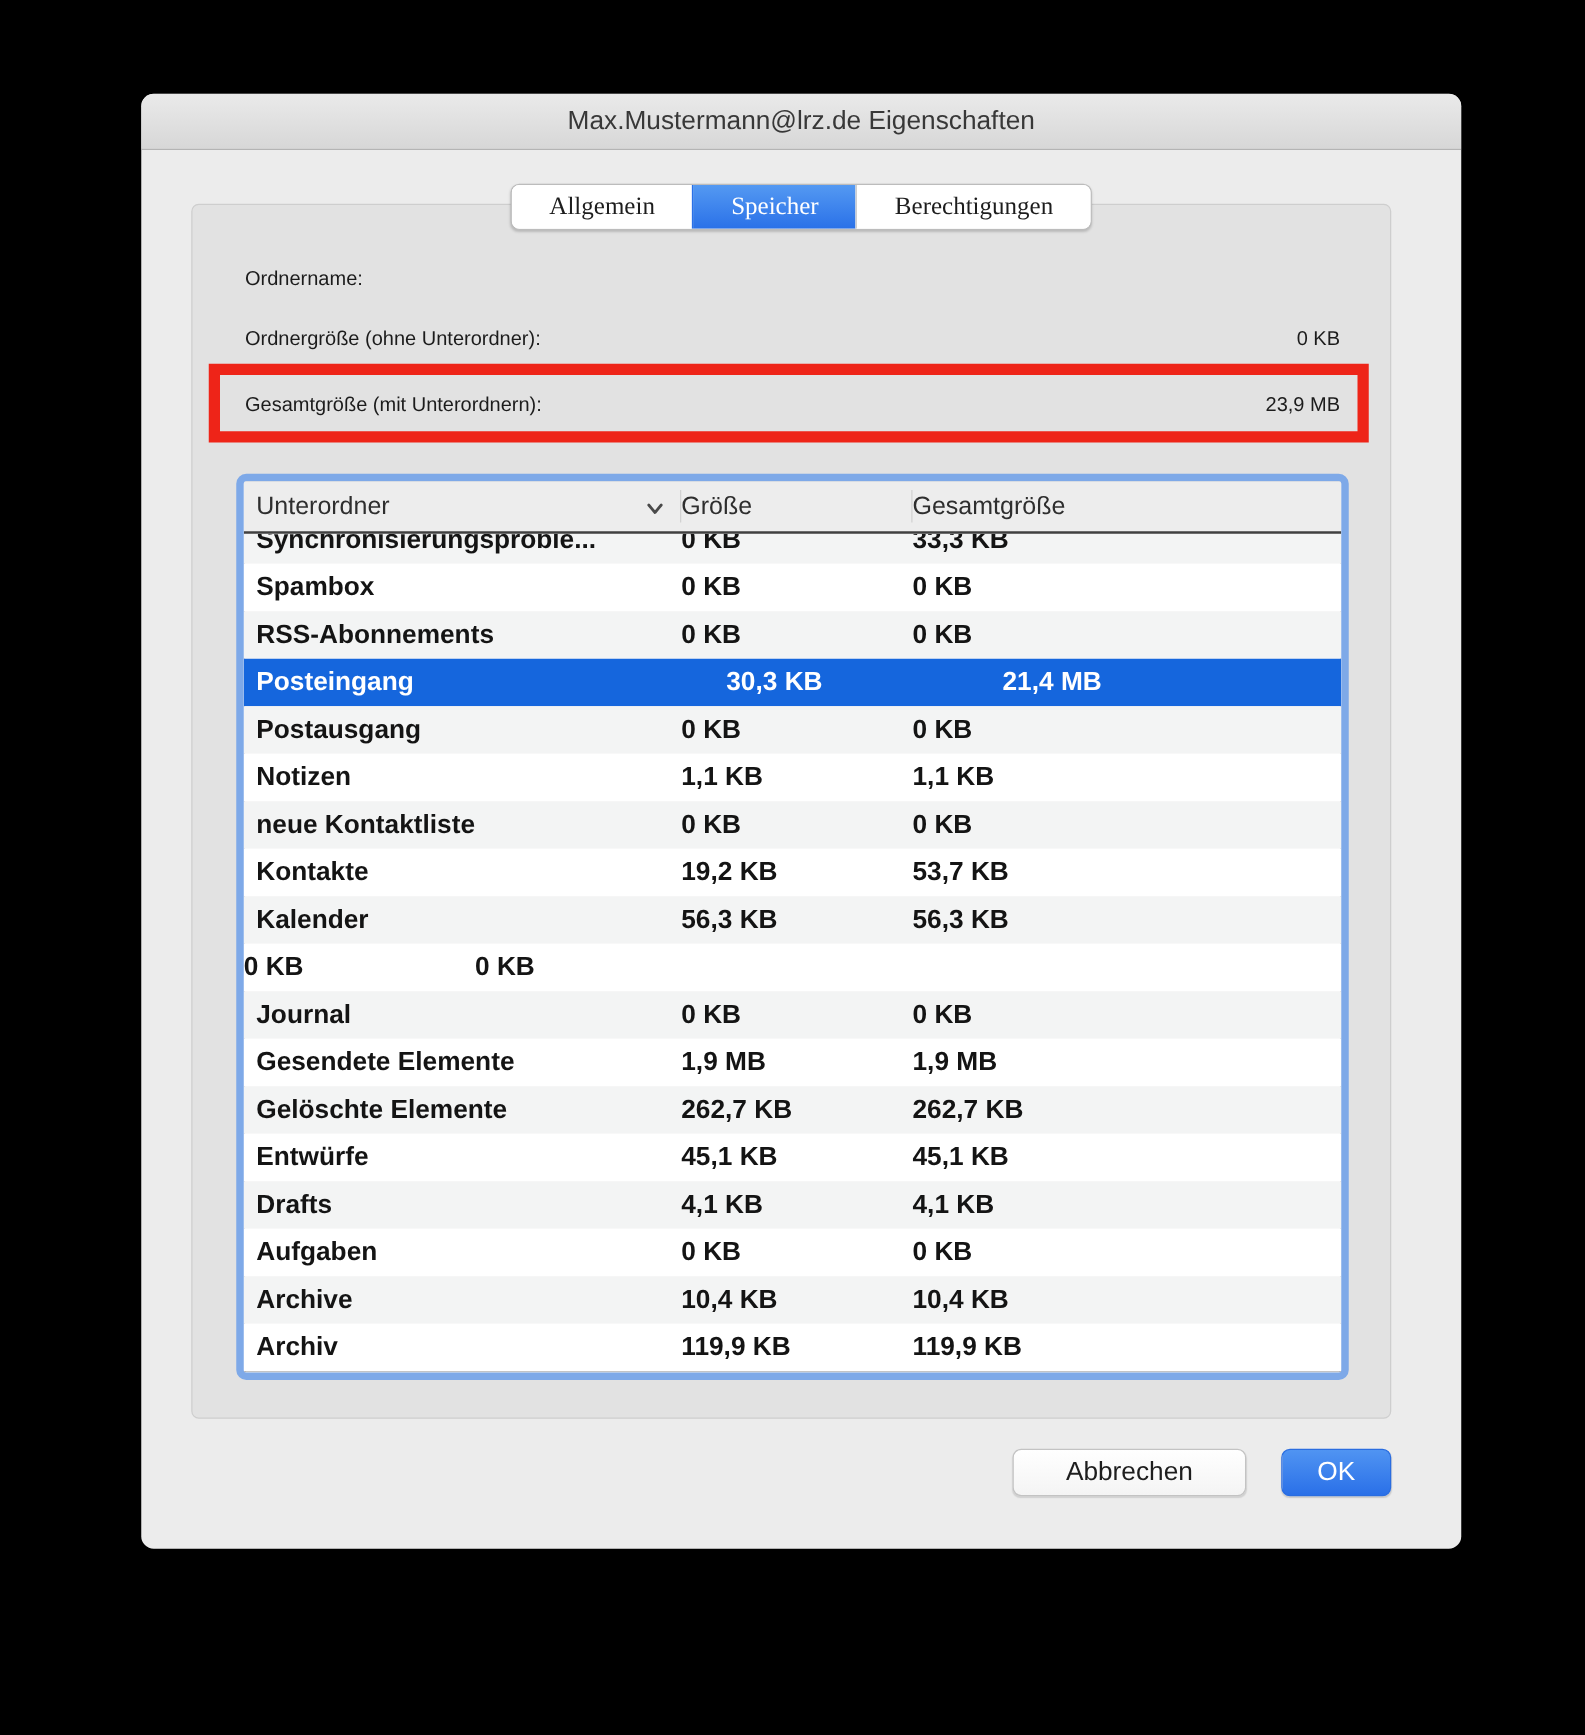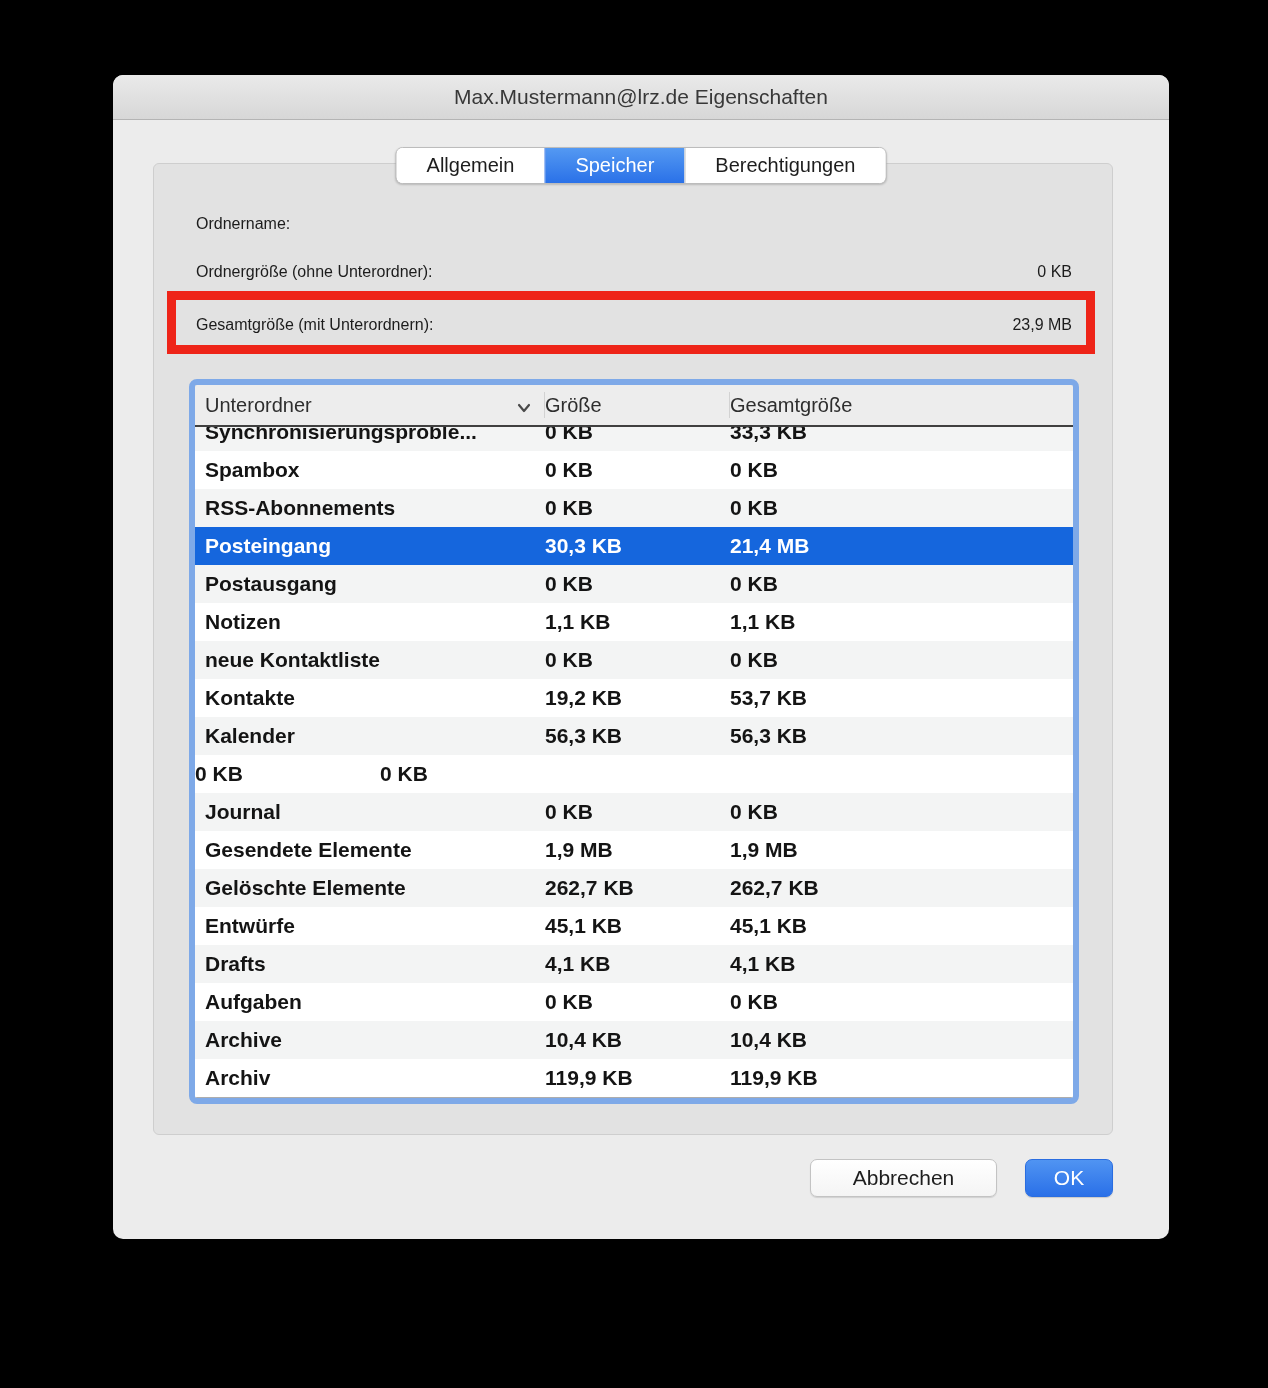--- a/index.html
+++ b/index.html
@@ -27,21 +27,21 @@
     position:absolute; left:50%; top:72px; transform:translateX(-50%);
     display:flex; height:37px; background:#fff;
     border:1px solid #bcbcbc; border-radius:7px; overflow:hidden;
     box-shadow:0 1px 2px rgba(0,0,0,0.18);
     z-index:3;
   }
   .tab {
     display:flex; align-items:center; justify-content:center;
     font-size:20px; color:#1d1d1d; background:#fff;
     padding:4px 30px; white-space:nowrap; border:none; cursor:default;
-    font-family:Liberation Sans, sans-serif;
+    font-family:Liberation Serif, serif;
   }
   .tab + .tab { border-left:1px solid #c6c6c6; }
   .tab.selected {
     background:linear-gradient(#5499f2,#2a71e8);
     color:#fff; border-left-color:#2a71e8;
   }
   .panel {
     position:absolute; left:40px; top:88px; width:960px; height:972px;
     background:#e2e2e2; border:1px solid #cecece; border-radius:6px;
   }
@@ -78,21 +78,21 @@
   }
   .vsep1 { left:349px; }
   .vsep2 { left:534px; }
   .sorticon { position:absolute; left:320px; top:13px; width:18px; height:16px; }
   .tbody { height:670px; overflow:hidden; }
   .trow {
     height:38px; display:flex; align-items:center;
     font-size:21px; color:#141414; background:#fff;
   }
   .trow.alt { background:#f3f4f4; }
-  .trow.selected { background:#1566dd; color:#fff; }
+  .trow.selected { background:#1566dd; color:#fff;gap:36px; }
   .trow.partial { margin-top:-14px; }
   .tcell { white-space:nowrap; overflow:hidden;font-weight:bold; }
   .tcell.c0 { width:350px; padding-left:10px; }
   .tcell.c1 { width:185px; }
   .tcell.c2 { flex:1; }
   .btn {
     position:absolute; height:38px; border-radius:7px;
     font-size:21px; display:flex; align-items:center; justify-content:center;
     border:1px solid #c3c3c3; cursor:default;
     font-family:"Liberation Sans", sans-serif;

